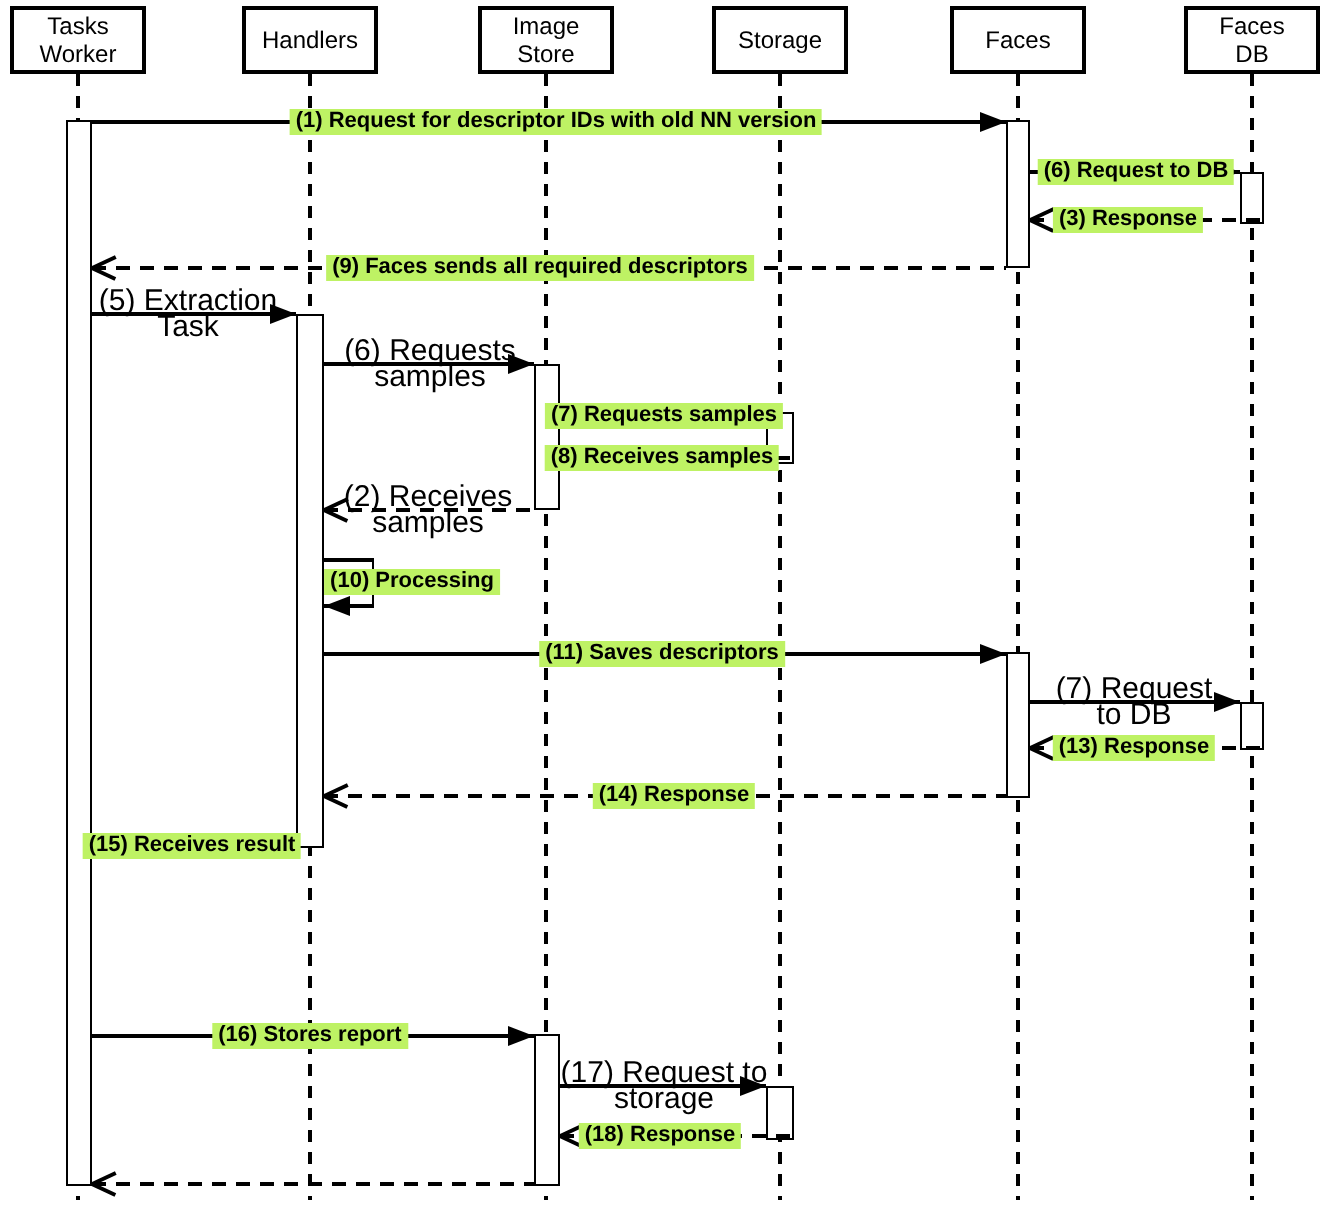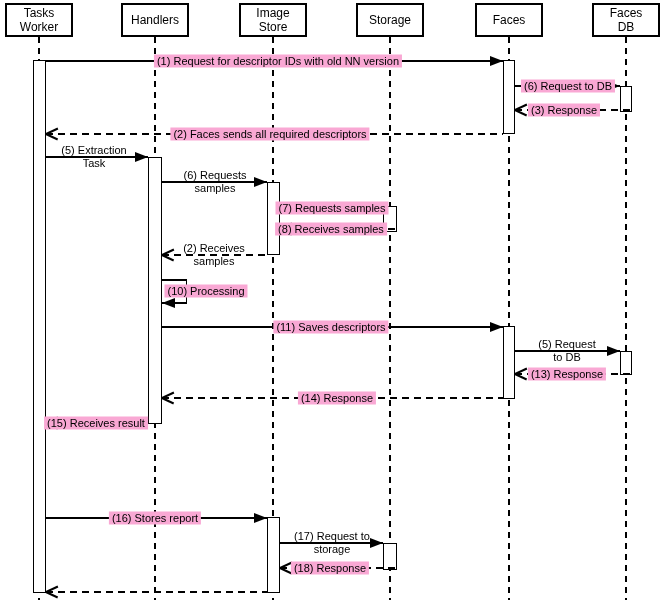--- a/index.html
+++ b/index.html
@@ -41,26 +41,26 @@
     position:absolute;width:14px;height:14px;z-index:4;
   }
   .arr-o::before,.arr-o::after{
     content:"";position:absolute;left:0;top:6.25px;width:13px;height:1.5px;
     background:#000;transform-origin:0 50%;
   }
   .arr-o::before{transform:rotate(-25deg);}
   .arr-o::after{transform:rotate(25deg);}
   .lbl{
     position:absolute;transform:translate(-50%,-50%);
-    background:#f9a8d4;padding:0 3px;font-size:11px;line-height:13px;
-    white-space:nowrap;z-index:6;
+    background:#bef264;padding:0 3px;font-size:11px;line-height:13px;
+    white-space:nowrap;z-index:6;font-weight:bold;
   }
   .lbl2{
     position:absolute;transform:translate(-50%,-50%);
-    background:transparent;font-size:11px;line-height:13px;
+    background:transparent;font-size:15px;line-height:13px;
     white-space:pre-line;text-align:center;z-index:6;
   }
 </style>
 </head>
 <body>
 
 <div id="canvas">
 
   <div class="actor" style="left:121px">Handlers</div>
   <div class="actor" style="left:5px">Tasks
@@ -97,21 +97,21 @@
   <div class="msg" style="left:515px;top:85px;width:105px"></div>
   <div class="arr-r" style="left:607px;top:81px"></div>
   <div class="lbl" style="left:568px;top:86px">(6) Request to DB</div>
 
   <div class="msg dashed" style="left:515px;top:109px;width:117px"></div>
   <div class="arr-o" style="left:515px;top:103px"></div>
   <div class="lbl" style="left:564px;top:110px">(3) Response</div>
 
   <div class="msg dashed" style="left:46px;top:133px;width:457px"></div>
   <div class="arr-o" style="left:46px;top:127px"></div>
-  <div class="lbl" style="left:270px;top:134px">(2) Faces sends all required descriptors</div>
+  <div class="lbl" style="left:270px;top:134px">(9) Faces sends all required descriptors</div>
 
   <div class="msg" style="left:46px;top:156px;width:102px"></div>
   <div class="arr-r" style="left:135px;top:152px"></div>
   <div class="lbl2" style="left:94px;top:157px">(5) Extraction
 Task</div>
 
   <div class="msg" style="left:162px;top:181px;width:105px"></div>
   <div class="arr-r" style="left:254px;top:177px"></div>
   <div class="lbl2" style="left:215px;top:182px">(6) Requests
 samples</div>
@@ -134,21 +134,21 @@
   <div class="msg" style="left:162px;top:302px;width:25px"></div>
   <div class="arr-l" style="left:162px;top:298px"></div>
   <div class="lbl" style="left:206px;top:291px">(10) Processing</div>
 
   <div class="msg" style="left:162px;top:326px;width:341px"></div>
   <div class="arr-r" style="left:490px;top:322px"></div>
   <div class="lbl" style="left:331px;top:327px">(11) Saves descriptors</div>
 
   <div class="msg" style="left:515px;top:350px;width:105px"></div>
   <div class="arr-r" style="left:607px;top:346px"></div>
-  <div class="lbl2" style="left:567px;top:351px">(5) Request
+  <div class="lbl2" style="left:567px;top:351px">(7) Request
 to DB</div>
 
   <div class="msg dashed" style="left:515px;top:373px;width:117px"></div>
   <div class="arr-o" style="left:515px;top:367px"></div>
   <div class="lbl" style="left:567px;top:374px">(13) Response</div>
 
   <div class="msg dashed" style="left:162px;top:397px;width:341px"></div>
   <div class="arr-o" style="left:162px;top:391px"></div>
   <div class="lbl" style="left:337px;top:398px">(14) Response</div>
 

